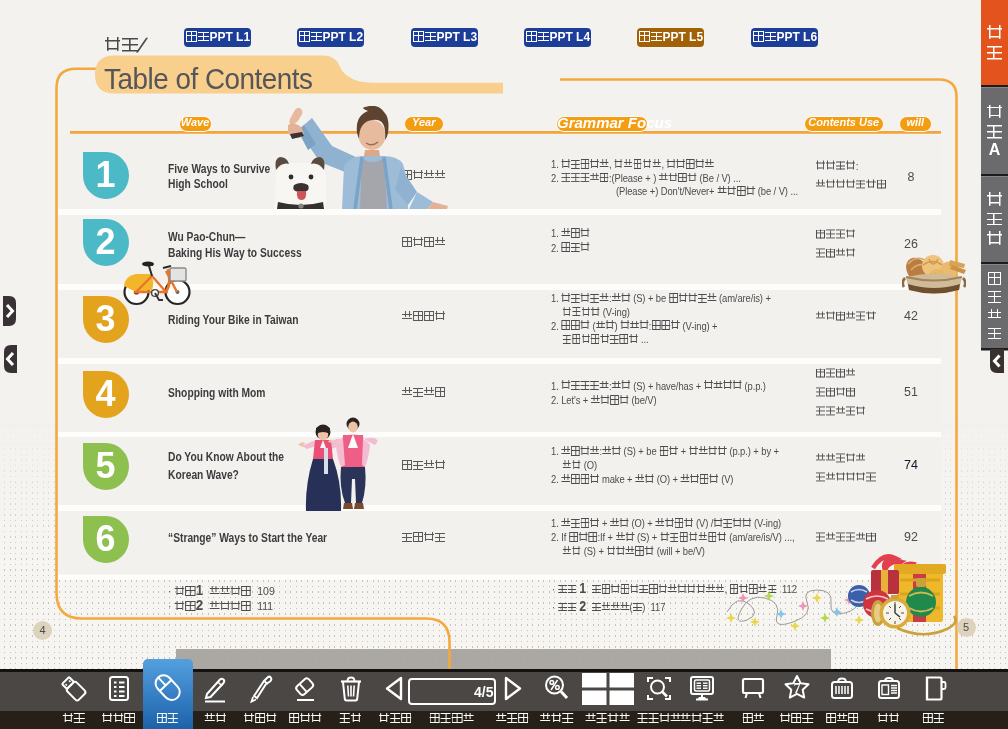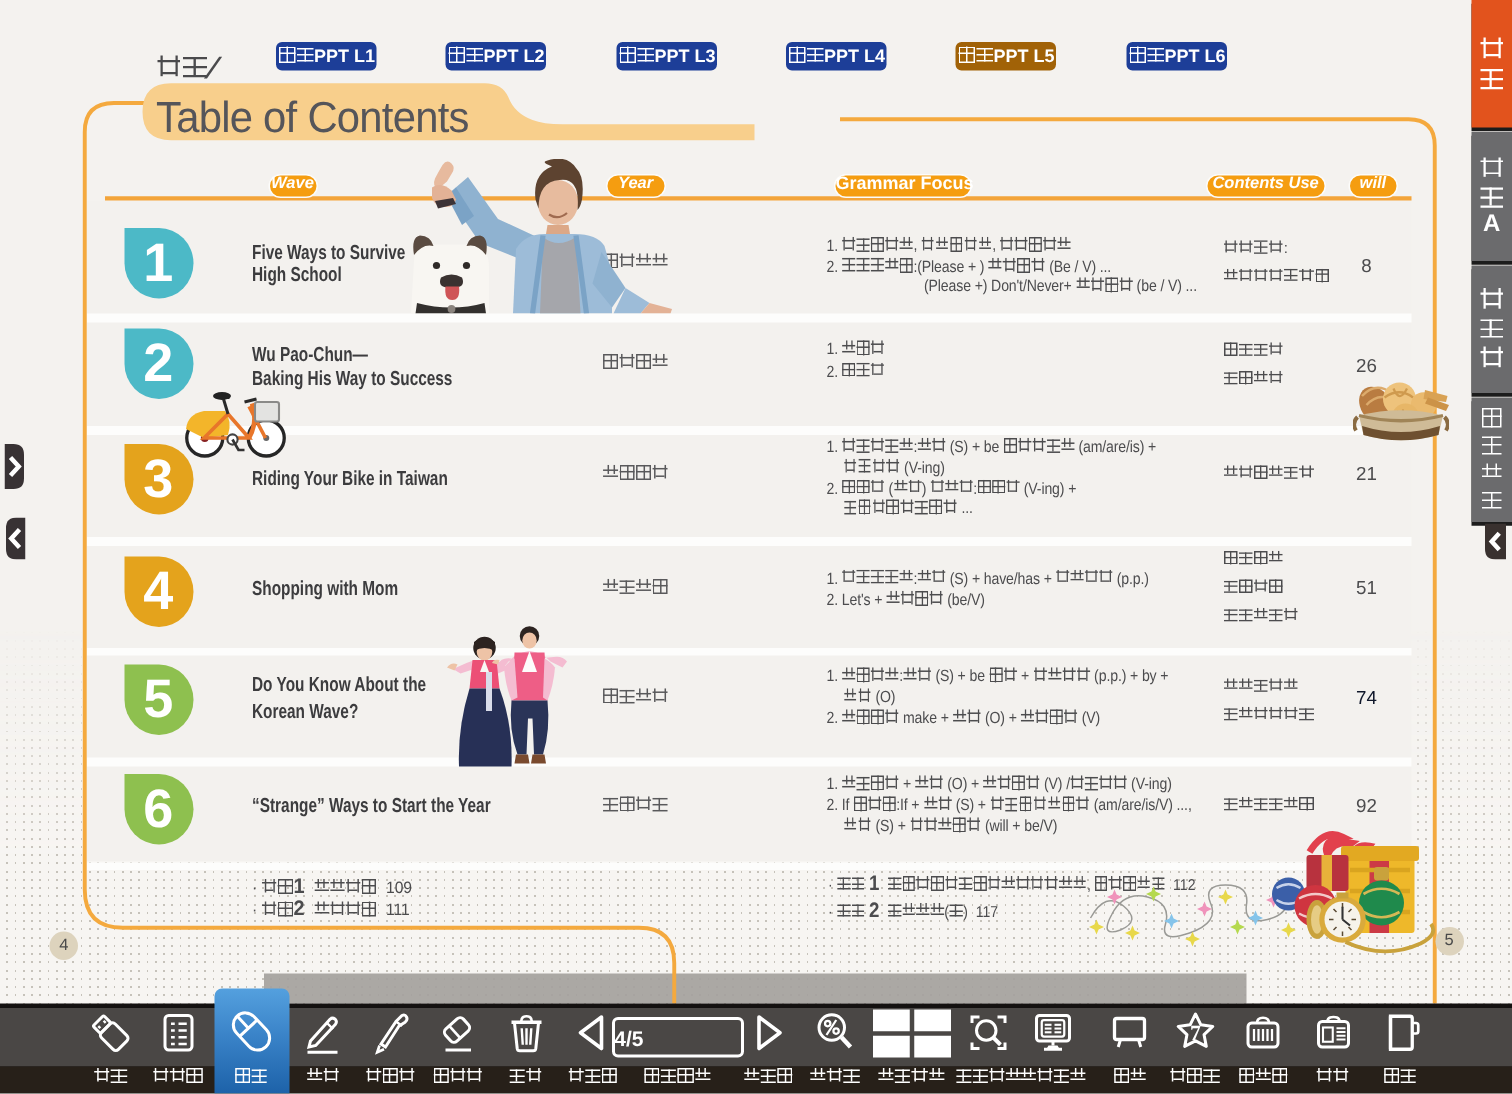--- a/index.html
+++ b/index.html
@@ -37,21 +37,21 @@
 <div class="a" style="left:104px;top:63px;z-index:6;font-size:29px;color:#55555a;letter-spacing:-.5px;transform:scaleX(.96);transform-origin:0 0">Table of Contents</div>
 <div class="a" style="left:104px;top:36px;z-index:6;font-size:17px;font-weight:bold;color:#4a4a4c"><i class="z z2"></i><i class="z z0"></i><span style="display:inline-block;transform:skewX(-28deg) scaleY(1.15);font-weight:bold">/</span></div>
 <div class="a" style="left:184px;top:28px;z-index:6;width:67px;height:18.5px;background:#1d3e98;border-radius:4px;color:#fff;font-size:12px;font-weight:bold;text-align:center;line-height:18px"><i class="z z1"></i><i class="z z0"></i>PPT L1</div>
 <div class="a" style="left:297px;top:28px;z-index:6;width:67px;height:18.5px;background:#1d3e98;border-radius:4px;color:#fff;font-size:12px;font-weight:bold;text-align:center;line-height:18px"><i class="z z1"></i><i class="z z0"></i>PPT L2</div>
 <div class="a" style="left:411px;top:28px;z-index:6;width:67px;height:18.5px;background:#1d3e98;border-radius:4px;color:#fff;font-size:12px;font-weight:bold;text-align:center;line-height:18px"><i class="z z1"></i><i class="z z0"></i>PPT L3</div>
 <div class="a" style="left:524px;top:28px;z-index:6;width:67px;height:18.5px;background:#1d3e98;border-radius:4px;color:#fff;font-size:12px;font-weight:bold;text-align:center;line-height:18px"><i class="z z1"></i><i class="z z0"></i>PPT L4</div>
 <div class="a" style="left:637px;top:28px;z-index:6;width:67px;height:18.5px;background:#a16207;border-radius:4px;color:#fff;font-size:12px;font-weight:bold;text-align:center;line-height:18px"><i class="z z1"></i><i class="z z0"></i>PPT L5</div>
 <div class="a" style="left:751px;top:28px;z-index:6;width:67px;height:18.5px;background:#1d3e98;border-radius:4px;color:#fff;font-size:12px;font-weight:bold;text-align:center;line-height:18px"><i class="z z1"></i><i class="z z0"></i>PPT L6</div>
 <div class="a" style="left:178.5px;top:116px;z-index:6;width:33px;height:15.5px;background:#f59d10;border:1.8px solid #fcfcfb;border-radius:9px;color:#fff;font-size:11px;font-weight:bold;font-style:italic;text-align:center;line-height:11.5px;white-space:nowrap">Wave</div>
 <div class="a" style="left:403.5px;top:116px;z-index:6;width:40.5px;height:15.5px;background:#f59d10;border:1.8px solid #fcfcfb;border-radius:9px;color:#fff;font-size:11px;font-weight:bold;font-style:italic;text-align:center;line-height:11.5px;white-space:nowrap">Year</div>
-<div class="a" style="left:556px;top:116px;z-index:6;width:92px;height:15.5px;background:#f59d10;border:1.8px solid #fcfcfb;border-radius:9px;color:#fff;font-size:12px;font-weight:bold;text-align:center;line-height:11.5px;white-space:nowrap">Grammar Focus</div>
+<div class="a" style="left:556px;top:116px;z-index:6;width:92px;height:15.5px;background:#f59d10;border:1.8px solid #fcfcfb;border-radius:9px;color:#fff;font-size:15px;font-weight:bold;font-style:italic;text-align:center;line-height:11.5px;white-space:nowrap">Grammar Focus</div>
 <div class="a" style="left:803.5px;top:116px;z-index:6;width:80.5px;height:15.5px;background:#f59d10;border:1.8px solid #fcfcfb;border-radius:9px;color:#fff;font-size:11px;font-weight:bold;font-style:italic;text-align:center;line-height:11.5px;white-space:nowrap">Contents Use</div>
 <div class="a" style="left:898.5px;top:116px;z-index:6;width:33.5px;height:15.5px;background:#f59d10;border:1.8px solid #fcfcfb;border-radius:9px;color:#fff;font-size:11px;font-weight:bold;font-style:italic;text-align:center;line-height:11.5px;white-space:nowrap">will</div>
 <div class="a" style="left:82.5px;top:152px;z-index:6;width:46px;height:47px;background:#4cb9c7;border-radius:0 50% 50% 50%;color:#fff;font-size:36px;font-weight:bold;text-align:center;line-height:46px">1</div>
 <div class="a" style="left:82.5px;top:219px;z-index:6;width:46px;height:47px;background:#4cb9c7;border-radius:0 50% 50% 50%;color:#fff;font-size:36px;font-weight:bold;text-align:center;line-height:46px">2</div>
 <div class="a" style="left:82.5px;top:296px;z-index:6;width:46px;height:47px;background:#e4a31c;border-radius:0 50% 50% 50%;color:#fff;font-size:36px;font-weight:bold;text-align:center;line-height:46px">3</div>
 <div class="a" style="left:82.5px;top:371px;z-index:6;width:46px;height:47px;background:#e4a31c;border-radius:0 50% 50% 50%;color:#fff;font-size:36px;font-weight:bold;text-align:center;line-height:46px">4</div>
 <div class="a" style="left:82.5px;top:443px;z-index:6;width:46px;height:47px;background:#8ec04f;border-radius:0 50% 50% 50%;color:#fff;font-size:36px;font-weight:bold;text-align:center;line-height:46px">5</div>
 <div class="a" style="left:82.5px;top:516px;z-index:6;width:46px;height:47px;background:#8ec04f;border-radius:0 50% 50% 50%;color:#fff;font-size:36px;font-weight:bold;text-align:center;line-height:46px">6</div>
 <div class="a" style="left:168px;top:167.5px;z-index:6;font-size:13.5px;font-weight:bold;color:#3c3c3e;white-space:nowrap;transform:translateY(-50%) scaleX(.76);transform-origin:0 50%">Five Ways to Survive</div>
 <div class="a" style="left:168px;top:183px;z-index:6;font-size:13.5px;font-weight:bold;color:#3c3c3e;white-space:nowrap;transform:translateY(-50%) scaleX(.76);transform-origin:0 50%">High School</div>
@@ -91,21 +91,21 @@
 <div class="a" style="left:815px;top:253px;z-index:6;font-size:10px;color:#4c4c4e;white-space:nowrap;transform:translateY(-50%)"><i class="z z0"></i><i class="z z1"></i><i class="z z3"></i><i class="z z2"></i></div>
 <div class="a" style="left:815px;top:316px;z-index:6;font-size:10px;color:#4c4c4e;white-space:nowrap;transform:translateY(-50%)"><i class="z z3"></i><i class="z z2"></i><i class="z z1"></i><i class="z z3"></i><i class="z z0"></i><i class="z z2"></i></div>
 <div class="a" style="left:815px;top:373px;z-index:6;font-size:10px;color:#4c4c4e;white-space:nowrap;transform:translateY(-50%)"><i class="z z1"></i><i class="z z0"></i><i class="z z1"></i><i class="z z3"></i></div>
 <div class="a" style="left:815px;top:392px;z-index:6;font-size:10px;color:#4c4c4e;white-space:nowrap;transform:translateY(-50%)"><i class="z z0"></i><i class="z z1"></i><i class="z z2"></i><i class="z z1"></i></div>
 <div class="a" style="left:815px;top:411px;z-index:6;font-size:10px;color:#4c4c4e;white-space:nowrap;transform:translateY(-50%)"><i class="z z0"></i><i class="z z0"></i><i class="z z3"></i><i class="z z0"></i><i class="z z2"></i></div>
 <div class="a" style="left:815px;top:458px;z-index:6;font-size:10px;color:#4c4c4e;white-space:nowrap;transform:translateY(-50%)"><i class="z z3"></i><i class="z z3"></i><i class="z z0"></i><i class="z z2"></i><i class="z z3"></i></div>
 <div class="a" style="left:815px;top:477px;z-index:6;font-size:10px;color:#4c4c4e;white-space:nowrap;transform:translateY(-50%)"><i class="z z0"></i><i class="z z3"></i><i class="z z2"></i><i class="z z2"></i><i class="z z2"></i><i class="z z0"></i></div>
 <div class="a" style="left:815px;top:537px;z-index:6;font-size:10px;color:#4c4c4e;white-space:nowrap;transform:translateY(-50%)"><i class="z z0"></i><i class="z z3"></i><i class="z z0"></i><i class="z z0"></i><i class="z z3"></i><i class="z z1"></i></div>
 <div class="a" style="left:911px;top:176.5px;z-index:6;font-size:12.5px;color:#4c4c4e;transform:translate(-50%,-50%)">8</div>
 <div class="a" style="left:911px;top:243.5px;z-index:6;font-size:12.5px;color:#4c4c4e;transform:translate(-50%,-50%)">26</div>
-<div class="a" style="left:911px;top:316px;z-index:6;font-size:12.5px;color:#4c4c4e;transform:translate(-50%,-50%)">21</div>
+<div class="a" style="left:911px;top:316px;z-index:6;font-size:12.5px;color:#4c4c4e;transform:translate(-50%,-50%)">42</div>
 <div class="a" style="left:911px;top:392px;z-index:6;font-size:12.5px;color:#4c4c4e;transform:translate(-50%,-50%)">51</div>
 <div class="a" style="left:911px;top:465px;z-index:6;font-size:12.5px;color:#0f172a;transform:translate(-50%,-50%)">74</div>
 <div class="a" style="left:911px;top:537px;z-index:6;font-size:12.5px;color:#4c4c4e;transform:translate(-50%,-50%)">92</div>
 <div class="a" style="left:168px;top:590px;z-index:6;font-size:11px;color:#4c4c4e;white-space:nowrap;transform:translateY(-50%) scaleX(.95);transform-origin:0 50%">· <i class="z z2"></i><i class="z z1"></i><b style="font-size:14px">1</b>&nbsp;&nbsp;<i class="z z3"></i><i class="z z3"></i><i class="z z2"></i><i class="z z1"></i>&nbsp;&nbsp;109</div>
 <div class="a" style="left:168px;top:605px;z-index:6;font-size:11px;color:#4c4c4e;white-space:nowrap;transform:translateY(-50%) scaleX(.95);transform-origin:0 50%">· <i class="z z2"></i><i class="z z1"></i><b style="font-size:14px">2</b>&nbsp;&nbsp;<i class="z z3"></i><i class="z z2"></i><i class="z z2"></i><i class="z z1"></i>&nbsp;&nbsp;111</div>
 <div class="a" style="left:552px;top:588px;z-index:6;font-size:10.5px;color:#4c4c4e;white-space:nowrap;transform:translateY(-50%) scaleX(.89);transform-origin:0 50%">· <i class="z z0"></i><i class="z z0"></i> <b style="font-size:14px">1</b>&nbsp;&nbsp;<i class="z z0"></i><i class="z z1"></i><i class="z z2"></i><i class="z z1"></i><i class="z z2"></i><i class="z z0"></i><i class="z z1"></i><i class="z z2"></i><i class="z z3"></i><i class="z z2"></i><i class="z z2"></i><i class="z z2"></i><i class="z z3"></i><i class="z z3"></i><span class="pc">,</span><i class="z z1"></i><i class="z z2"></i><i class="z z1"></i><i class="z z3"></i><i class="z z0"></i>&nbsp;&nbsp;112</div>
 <div class="a" style="left:552px;top:606px;z-index:6;font-size:10.5px;color:#4c4c4e;white-space:nowrap;transform:translateY(-50%) scaleX(.89);transform-origin:0 50%">· <i class="z z0"></i><i class="z z0"></i> <b style="font-size:14px">2</b>&nbsp;&nbsp;<i class="z z0"></i><i class="z z3"></i><i class="z z3"></i><i class="z z3"></i>(<i class="z z0"></i>)&nbsp;&nbsp;117</div>
 <div class="a" style="left:33px;top:620.5px;z-index:8;width:19px;height:19px;border-radius:50%;background:#ddd3bd;color:#4a4a4a;font-size:11px;text-align:center;line-height:19px">4</div>
 <div class="a" style="left:956.5px;top:618px;z-index:8;width:19px;height:19px;border-radius:50%;background:#ddd3bd;color:#4a4a4a;font-size:11px;text-align:center;line-height:19px">5</div>
 <svg class="a" style="left:270px;top:106px;z-index:7" width="185" height="103" viewBox="0 0 185 103">
@@ -329,21 +329,21 @@
       <path d="M12,13 L13.8,30 Q14,31.5 15.5,31.5 H24.5 Q26,31.5 26.2,30 L28,13"></path>
       <path d="M10,12.5 h20" stroke-width="2.2"></path>
       <path d="M16.5,12 Q16.5,8.5 20,8.5 Q23.5,8.5 23.5,12" stroke-width="1.8"></path>
       <path d="M16.8,16.5 l.7,11 M20,16.5 v11 M23.2,16.5 l-.7,11" stroke-width="1.6"></path>
     </svg></div>
 <div class="a" style="left:350.5px;top:712px;z-index:11;color:#fff;font-size:11px;white-space:nowrap;transform:translateX(-50%)"><i class="z z0"></i><i class="z z2"></i></div>
 <div class="a" style="left:395px;top:669px;z-index:11;transform:translateX(-50%)"><svg width="40" height="40" viewBox="0 0 40 40" fill="none" stroke="#fff" stroke-width="2">
       <path d="M26,9 L12,19.5 L26,30 Z" stroke-width="2.4" stroke-linejoin="round"></path>
     </svg></div>
 <div class="a" style="left:395px;top:712px;z-index:11;color:#fff;font-size:11px;white-space:nowrap;transform:translateX(-50%)"><i class="z z2"></i><i class="z z0"></i><i class="z z1"></i></div>
-<div class="a" style="left:451.5px;top:677.5px;z-index:11;width:88px;height:27px;border:2px solid #fff;border-radius:4px;background:#4a4745;color:#fff;font-size:14px;font-weight:bold;text-align:left;line-height:24px;transform:translateX(-50%)">4/5</div>
+<div class="a" style="left:451.5px;top:677.5px;z-index:11;width:88px;height:27px;border:2px solid #fff;border-radius:4px;background:#4a4745;color:#fff;font-size:14px;font-weight:bold;text-align:right;line-height:24px;transform:translateX(-50%)">4/5</div>
 <div class="a" style="left:451.5px;top:712px;z-index:11;color:#fff;font-size:11px;white-space:nowrap;transform:translateX(-50%)"><i class="z z1"></i><i class="z z0"></i><i class="z z1"></i><i class="z z3"></i></div>
 <div class="a" style="left:512px;top:669px;z-index:11;transform:translateX(-50%)"><svg width="40" height="40" viewBox="0 0 40 40" fill="none" stroke="#fff" stroke-width="2">
       <path d="M14,9 L28,19.5 L14,30 Z" stroke-width="2.4" stroke-linejoin="round"></path>
     </svg></div>
 <div class="a" style="left:512px;top:712px;z-index:11;color:#fff;font-size:11px;white-space:nowrap;transform:translateX(-50%)"><i class="z z3"></i><i class="z z0"></i><i class="z z1"></i></div>
 <div class="a" style="left:556.5px;top:669px;z-index:11;transform:translateX(-50%)"><svg width="40" height="40" viewBox="0 0 40 40" fill="none" stroke="#fff" stroke-width="2">
       <circle cx="17.5" cy="16" r="8.5"></circle>
       <path d="M24,22.5 L30,29" stroke-width="3"></path>
       <g stroke-width="1.5">
         <circle cx="14.8" cy="13.4" r="1.8"></circle>

